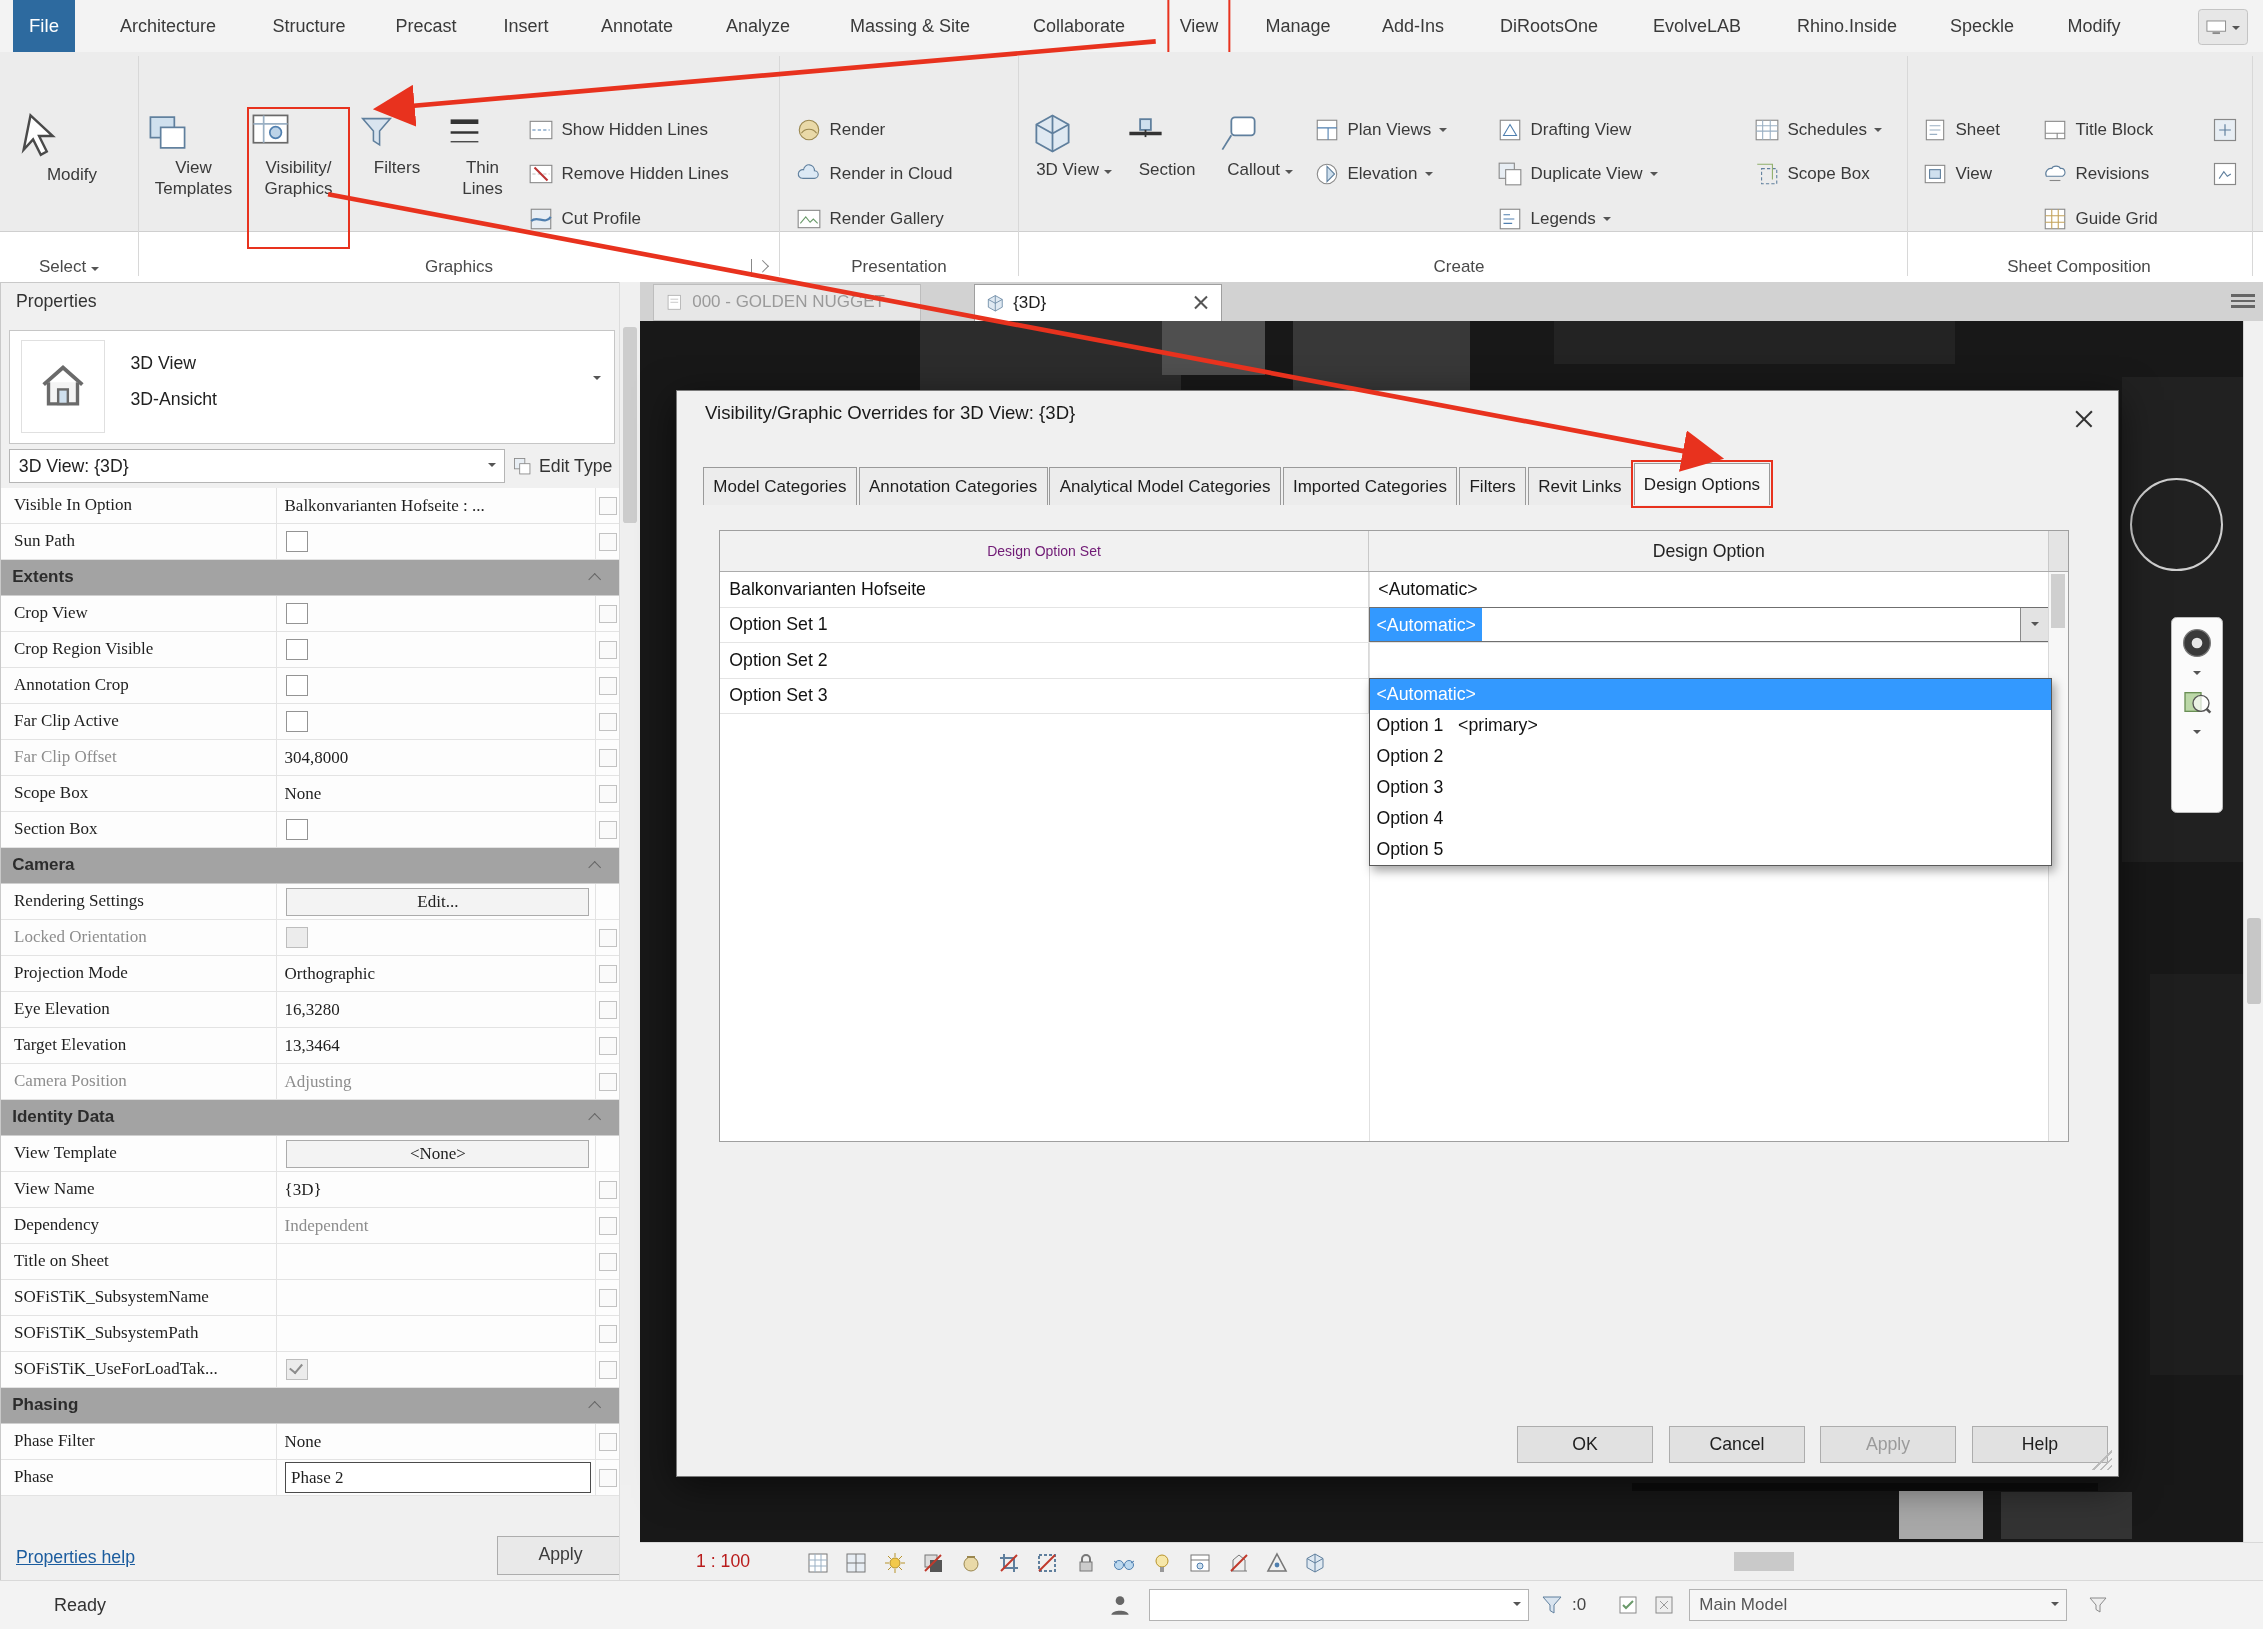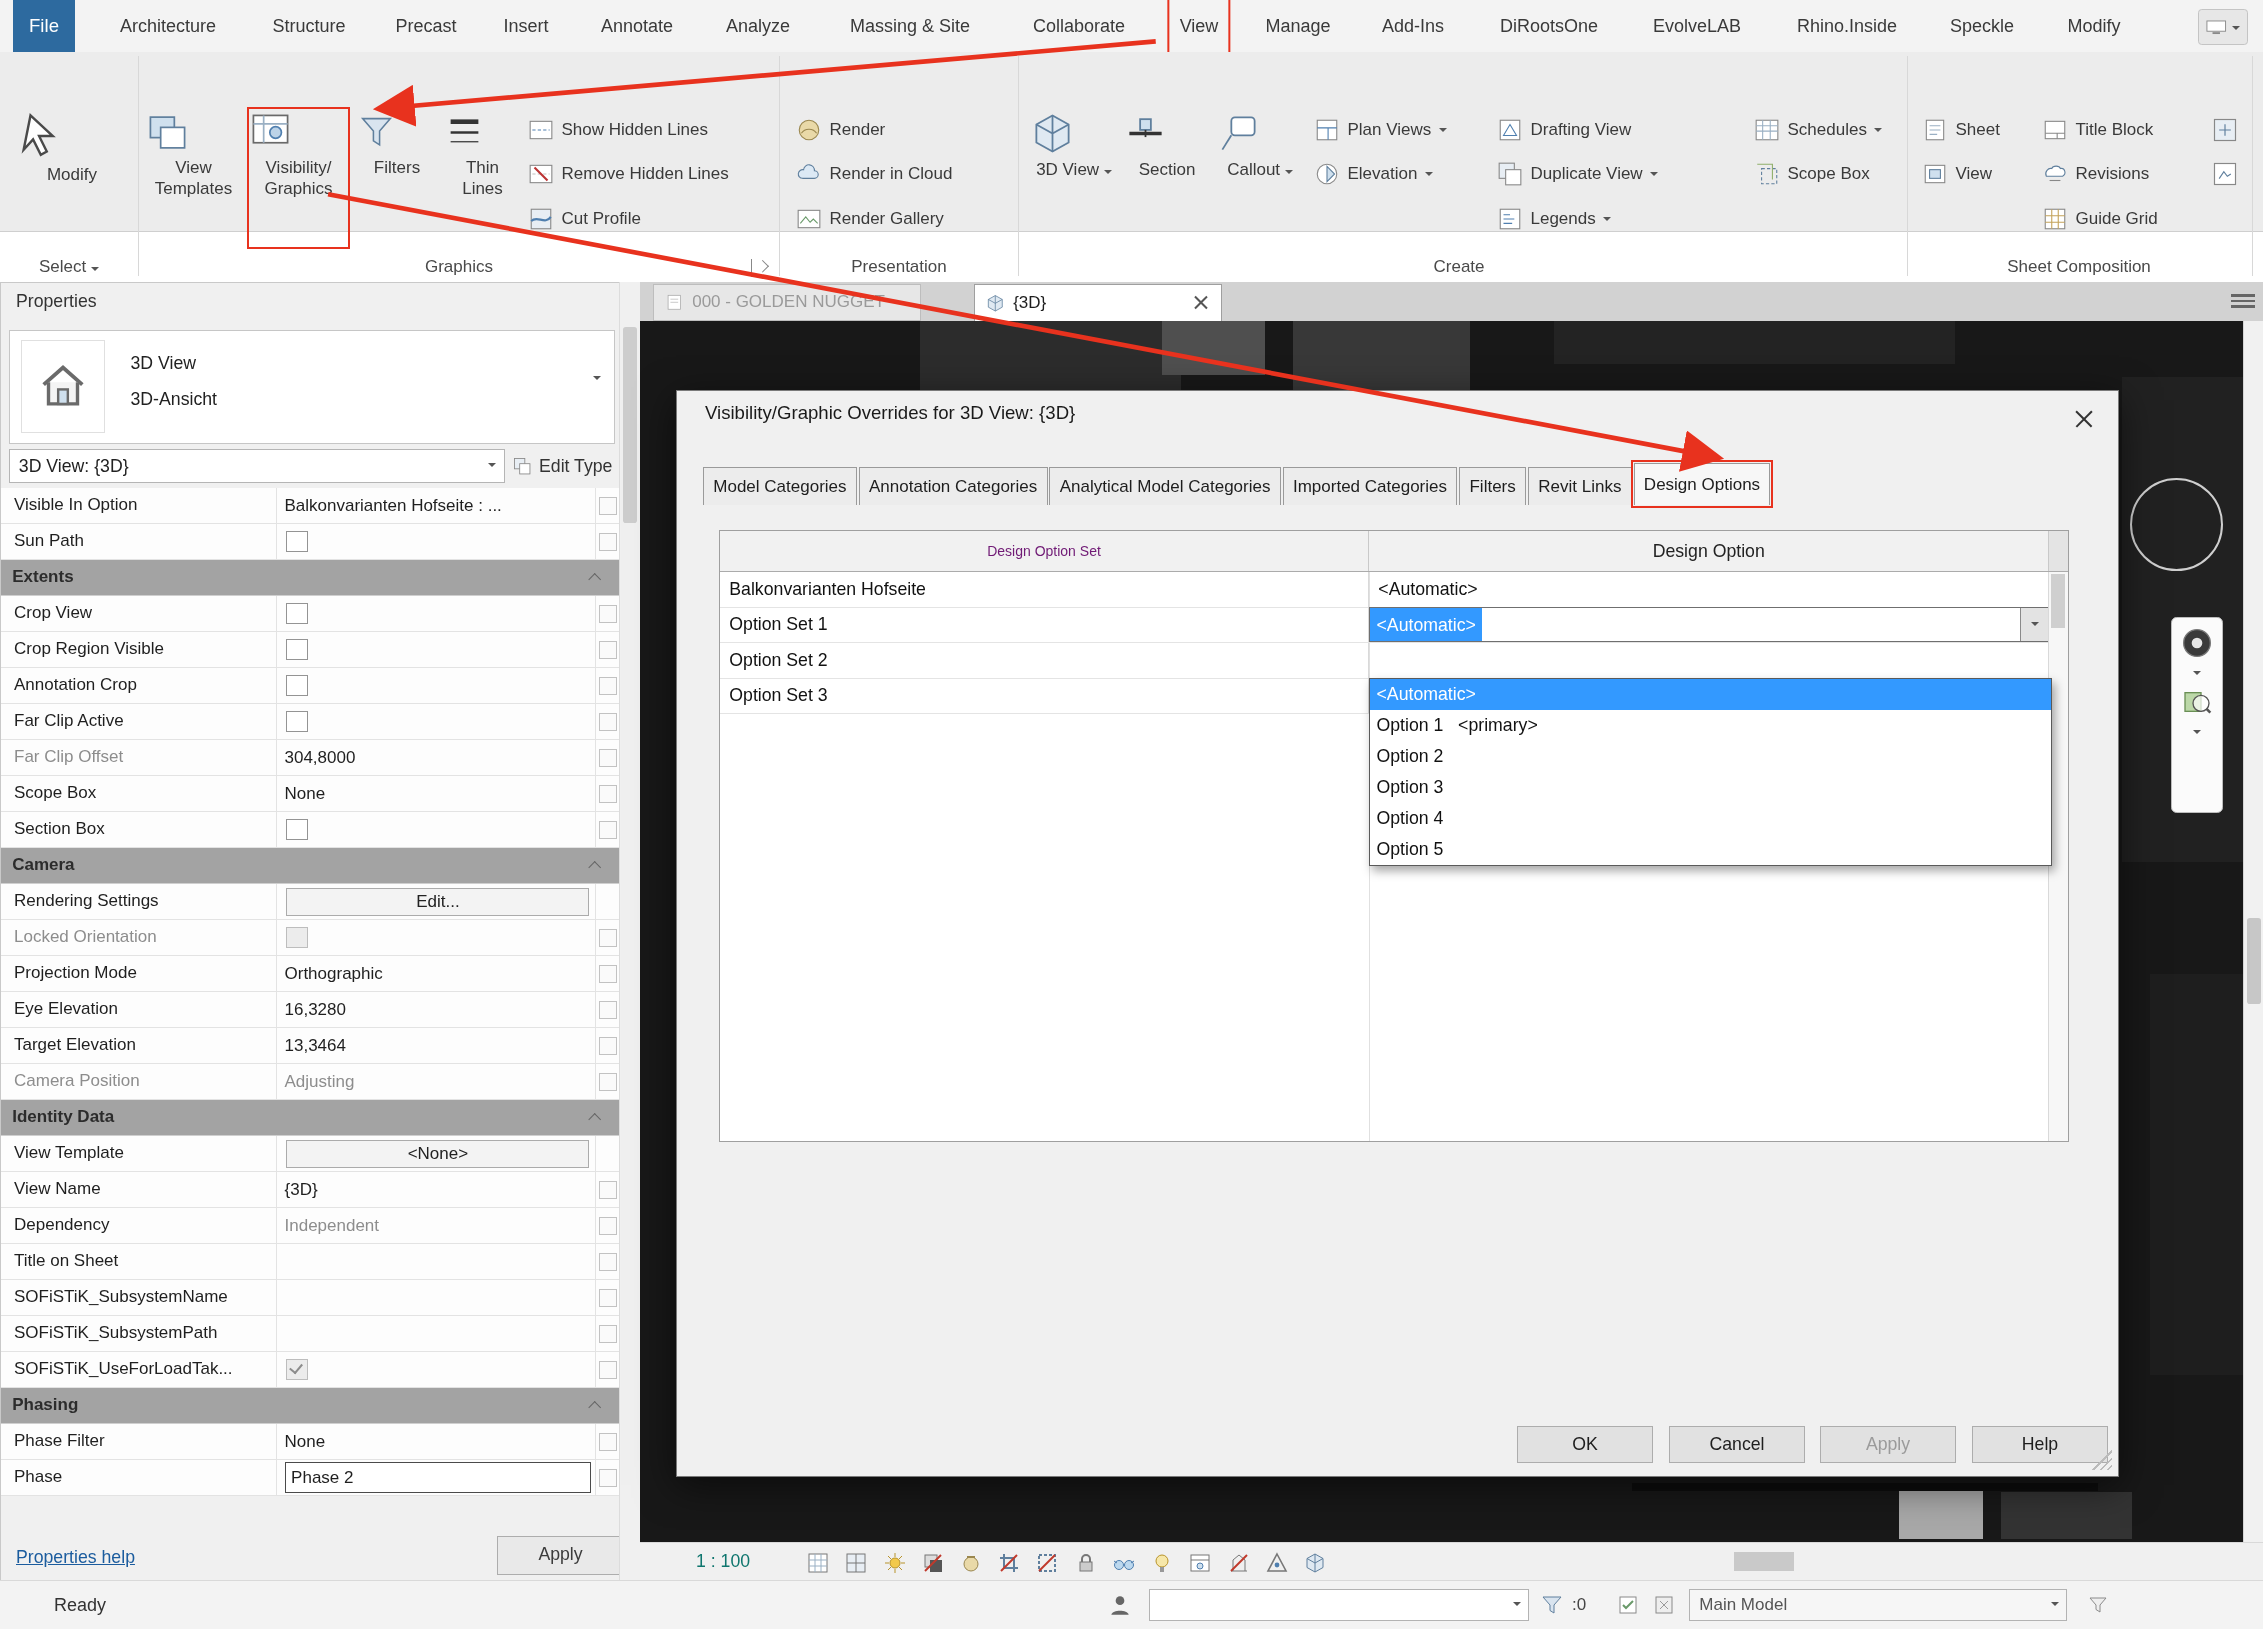--- a/index.html
+++ b/index.html
@@ -34,21 +34,21 @@
   #props-title{position:absolute;left:15px;top:7.5px;font-size:17.7px;color:#333;}
   #type-sel{position:absolute;left:7.5px;top:47px;width:604px;height:112px;background:#fff;border:0.9px solid #c6c6c6;}
   #type-icon-box{position:absolute;left:11.2px;top:9.3px;width:82px;height:91px;background:#fff;border:0.9px solid #e0e0e0;display:flex;align-items:center;justify-content:center;}
   #type-name{position:absolute;left:121px;top:22.4px;font-size:17.7px;color:#222;}
   #type-family{position:absolute;left:121px;top:58px;font-size:17.7px;color:#222;}
   #type-caret{position:absolute;right:13px;top:45px;}
   #vsel{position:absolute;left:7.5px;top:166px;width:496px;height:34px;background:#fff;border:0.9px solid #b5b5b5;box-sizing:border-box;line-height:32px;padding-left:9.3px;font-size:17.7px;color:#222;}
   #vsel .tri{position:absolute;right:7.5px;top:13px;}
   #edit-type{position:absolute;left:511px;top:166px;width:119px;height:34px;line-height:32px;font-size:17.7px;color:#333;display:flex;align-items:center;gap:6.5px;}
   #pgrid{position:absolute;left:0px;top:205px;width:619px;}
-  .prow{position:relative;height:35px;border-bottom:0.9px solid #e3e3e3;display:flex;background:#fdfdfd;}
+  .prow{position:relative;height:35px;border-bottom:0.9px solid #e3e3e3;display:flex;background:#fdfdfd;font-family:Liberation Serif, serif;}
   .prow .lbl{width:276px;padding-left:13px;line-height:34px;font-size:17px;color:#1f1f1f;white-space:nowrap;overflow:hidden;border-right:0.9px solid #e3e3e3;box-sizing:border-box;}
   .prow .val{flex:1;line-height:34px;font-size:17px;color:#1f1f1f;padding-left:7.5px;white-space:nowrap;overflow:hidden;border-right:0.9px solid #e3e3e3;display:flex;align-items:center;box-sizing:border-box;}
   .prow .gut{width:24px;display:flex;align-items:center;justify-content:center;}
   .gutbox{width:16px;height:16px;border:0.9px solid #c2c2c2;background:#fafafa;}
   .muted{color:#8d8d8d !important;}
   .phead{position:relative;height:35px;background:#a3a3a3;border-bottom:0.9px solid #cfcfcf;line-height:34px;padding-left:11.2px;font-size:17px;font-weight:bold;color:#2c2c2c;}
   .sect-chev{position:absolute;right:20.5px;top:15px;width:8.4px;height:8.4px;border-left:1.9px solid #666;border-top:1.9px solid #666;transform:rotate(45deg);}
   .cbx{position:relative;width:19.6px;height:19.6px;border:0.9px solid #949494;background:#fff;margin-left:1.9px;flex:none;}
   .cbx.dis{background:#ececec;border-color:#bdbdbd;}
   .cbx.on:after{content:"";position:absolute;left:4.7px;top:0.9px;width:5.6px;height:10.3px;border-right:2.8px solid #8c8c8c;border-bottom:2.8px solid #8c8c8c;transform:rotate(40deg);}
@@ -105,21 +105,21 @@
   #coldiv{position:absolute;left:649px;top:41px;bottom:0;width:0.9px;background:#e0e0e0;}
   #ddlist{position:absolute;left:649px;top:147px;width:681px;background:#fff;border:0.9px solid #5a5a5a;box-shadow:2.8px 4.7px 9.3px rgba(0,0,0,.35);z-index:6;}
   .dditem{height:31px;line-height:31px;padding-left:6.5px;font-size:17.7px;color:#111;white-space:pre;}
   .dditem.sel{background:#3399ff;color:#fff;}
   .dbtn{position:absolute;top:1035px;width:136px;height:37px;background:#e1e1e1;border:0.9px solid #adadad;text-align:center;line-height:35px;font-size:17.7px;color:#1e1e1e;box-sizing:border-box;}
   #dlg-grip{position:absolute;right:5.6px;bottom:5.6px;width:20.5px;height:20.5px;
     background:linear-gradient(135deg,transparent 50%,#bbb 50%,#bbb 56%,transparent 56%,transparent 68%,#bbb 68%,#bbb 74%,transparent 74%,transparent 86%,#bbb 86%,#bbb 92%,transparent 92%);}
 
   
   #vcb{position:absolute;left:640px;top:1542px;width:1624px;height:38px;background:#f0f0f0;border-top:0.9px solid #d9d9d9;box-sizing:border-box;}
-  #vcb-scale{position:absolute;left:56px;top:0;line-height:37px;font-size:17.7px;color:#0f766e;}
+  #vcb-scale{position:absolute;left:56px;top:0;line-height:37px;font-size:17.7px;color:#b91c1c;}
   .vcb-icon{position:absolute;top:5.6px;width:28px;height:28px;display:flex;align-items:center;justify-content:center;}
   #hthumb{position:absolute;left:1094px;top:9.3px;width:60px;height:18.6px;background:#c9c9c9;}
   #statusbar{position:absolute;left:0;top:1580px;width:2263px;height:49px;background:#f3f3f3;border-top:0.9px solid #d9d9d9;box-sizing:border-box;}
   #sb-ready{position:absolute;left:13px;top:0;line-height:48px;font-size:18px;color:#333;margin-left:41px;}
   .sb-combo{position:absolute;top:8.4px;height:32px;background:#fff;border:0.9px solid #b3b3b3;box-sizing:border-box;line-height:30px;padding-left:9.3px;font-size:17px;color:#555;}
   .sb-combo .tri{position:absolute;right:7.5px;top:12px;}
   .sb-txt{position:absolute;top:0;line-height:48px;font-size:17px;color:#444;}
 
   svg{display:block;}
   #anno{position:absolute;left:0;top:0;z-index:100;pointer-events:none;}

